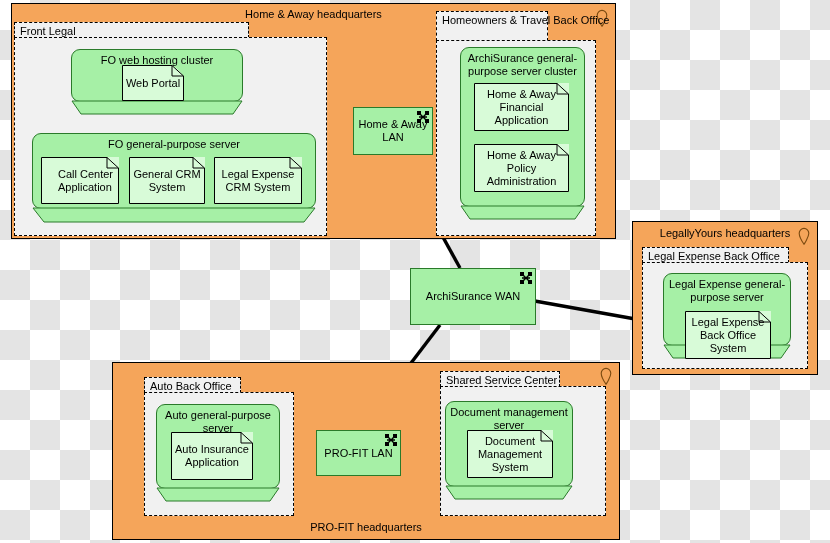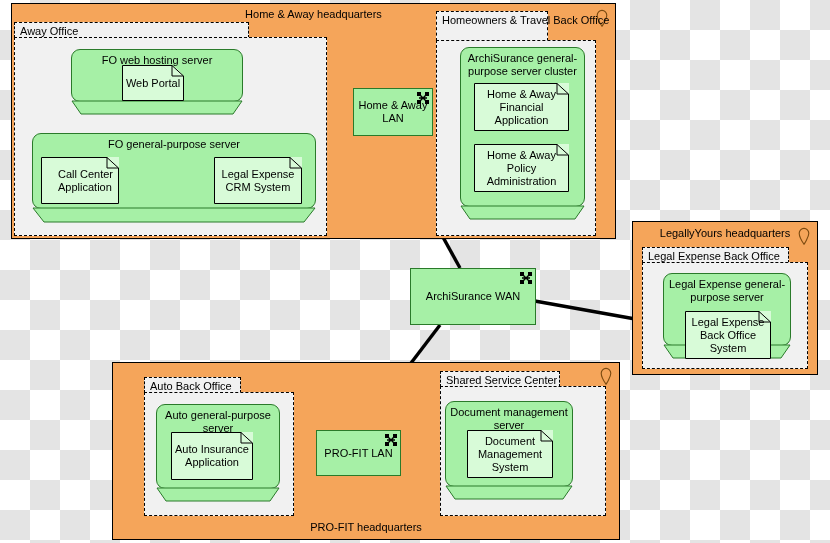--- a/index.html
+++ b/index.html
@@ -128,26 +128,26 @@
   </svg>
 
   <div class="location" style="left:3px;top:3px;width:605px;height:236px;">
     <div class="loc-title" style="top:4px;">Home &amp; Away headquarters</div>
     <svg class="loc-pin" style="right:7px;top:5px;" viewBox="0 0 12 18">
       <path d="M6 17.3 C6 17.3 1.2 10.2 1.2 6.2 A4.8 4.8 0 0 1 10.8 6.2 C10.8 10.2 6 17.3 6 17.3 Z" fill="none" stroke="#7a4a10" stroke-width="1.1"></path>
     </svg>
   </div>
 
   <div class="group-tab" style="left:6px;top:22px;width:235px;height:16px;">
-    <span>Away Office</span>
+    <span>Front Legal</span>
   </div>
   <div class="group" style="left:6px;top:37px;width:313px;height:199px;"></div>
 
   <div class="device" style="left:63px;top:49px;width:172px;height:53px;">
-    <div class="device-label">FO web hosting server</div>
+    <div class="device-label">FO web hosting cluster</div>
   </div>
   <svg class="stand" style="left:63px;top:100px;width:172px;height:16px;" viewBox="0 0 172 16" preserveAspectRatio="none">
     <path d="M1 1 L171 1 L162 14 L10 14 Z" fill="#a6f0a6" stroke="#2a7a2a" stroke-width="1"></path>
   </svg>
 
   <div class="appcomp" style="left:114px;top:65px;width:62px;height:36px;border-radius:18px;">
     <svg width="62" height="36" viewBox="0 0 62 36" preserveAspectRatio="none">
       <path d="M0.5 0.5 L50 0.5 L61.5 11 L61.5 35.5 L0.5 35.5 Z" fill="#d8fbd8" stroke="#000" stroke-width="1"></path>
       <path d="M50 0.5 L50 11 L61.5 11" fill="none" stroke="#000" stroke-width="1"></path>
     </svg>
@@ -162,20 +162,27 @@
   </svg>
 
   <div class="appcomp left" style="left:33px;top:157px;width:78px;height:47px;">
     <svg width="78" height="47" viewBox="0 0 78 47" preserveAspectRatio="none">
       <path d="M0.5 0.5 L66 0.5 L77.5 11 L77.5 46.5 L0.5 46.5 Z" fill="#d8fbd8" stroke="#000" stroke-width="1"></path>
       <path d="M66 0.5 L66 11 L77.5 11" fill="none" stroke="#000" stroke-width="1"></path>
     </svg>
     <div class="txt">Call Center Application</div>
   </div>
 
+  <div class="appcomp" style="left:121px;top:157px;width:76px;height:47px;">
+    <svg width="76" height="47" viewBox="0 0 76 47" preserveAspectRatio="none">
+      <path d="M0.5 0.5 L64 0.5 L75.5 11 L75.5 46.5 L0.5 46.5 Z" fill="#d8fbd8" stroke="#000" stroke-width="1"></path>
+      <path d="M64 0.5 L64 11 L75.5 11" fill="none" stroke="#000" stroke-width="1"></path>
+    </svg>
+    <div class="txt">General CRM System</div>
+  </div>
 
   <div class="appcomp" style="left:206px;top:157px;width:88px;height:47px;">
     <svg width="88" height="47" viewBox="0 0 88 47" preserveAspectRatio="none">
       <path d="M0.5 0.5 L76 0.5 L87.5 11 L87.5 46.5 L0.5 46.5 Z" fill="#d8fbd8" stroke="#000" stroke-width="1"></path>
       <path d="M76 0.5 L76 11 L87.5 11" fill="none" stroke="#000" stroke-width="1"></path>
     </svg>
     <div class="txt">Legal Expense CRM System</div>
   </div>
 
   <div class="group-tab" style="left:428px;top:11px;width:112px;height:30px;">
@@ -199,21 +206,21 @@
   </div>
 
   <div class="appcomp" style="left:466px;top:144px;width:95px;height:48px;">
     <svg width="95" height="48" viewBox="0 0 95 48" preserveAspectRatio="none">
       <path d="M0.5 0.5 L83 0.5 L94.5 11 L94.5 47.5 L0.5 47.5 Z" fill="#d8fbd8" stroke="#000" stroke-width="1"></path>
       <path d="M83 0.5 L83 11 L94.5 11" fill="none" stroke="#000" stroke-width="1"></path>
     </svg>
     <div class="txt">Home &amp; Away Policy Administration</div>
   </div>
 
-  <div class="network" style="left:345px;top:88px;width:80px;height:48px;">
+  <div class="network" style="left:345px;top:107px;width:80px;height:48px;">
     <span>Home &amp; Away LAN</span>
     <svg class="net-icon" viewBox="0 0 12 12">
       <rect x="0" y="0" width="4" height="4" fill="#000"></rect>
       <rect x="8" y="0" width="4" height="4" fill="#000"></rect>
       <rect x="0" y="8" width="4" height="4" fill="#000"></rect>
       <rect x="8" y="8" width="4" height="4" fill="#000"></rect>
       <path d="M2 2 L10 10 M10 2 L2 10 M2 6 L10 6" stroke="#000" stroke-width="1.4" fill="none"></path>
     </svg>
   </div>
 

